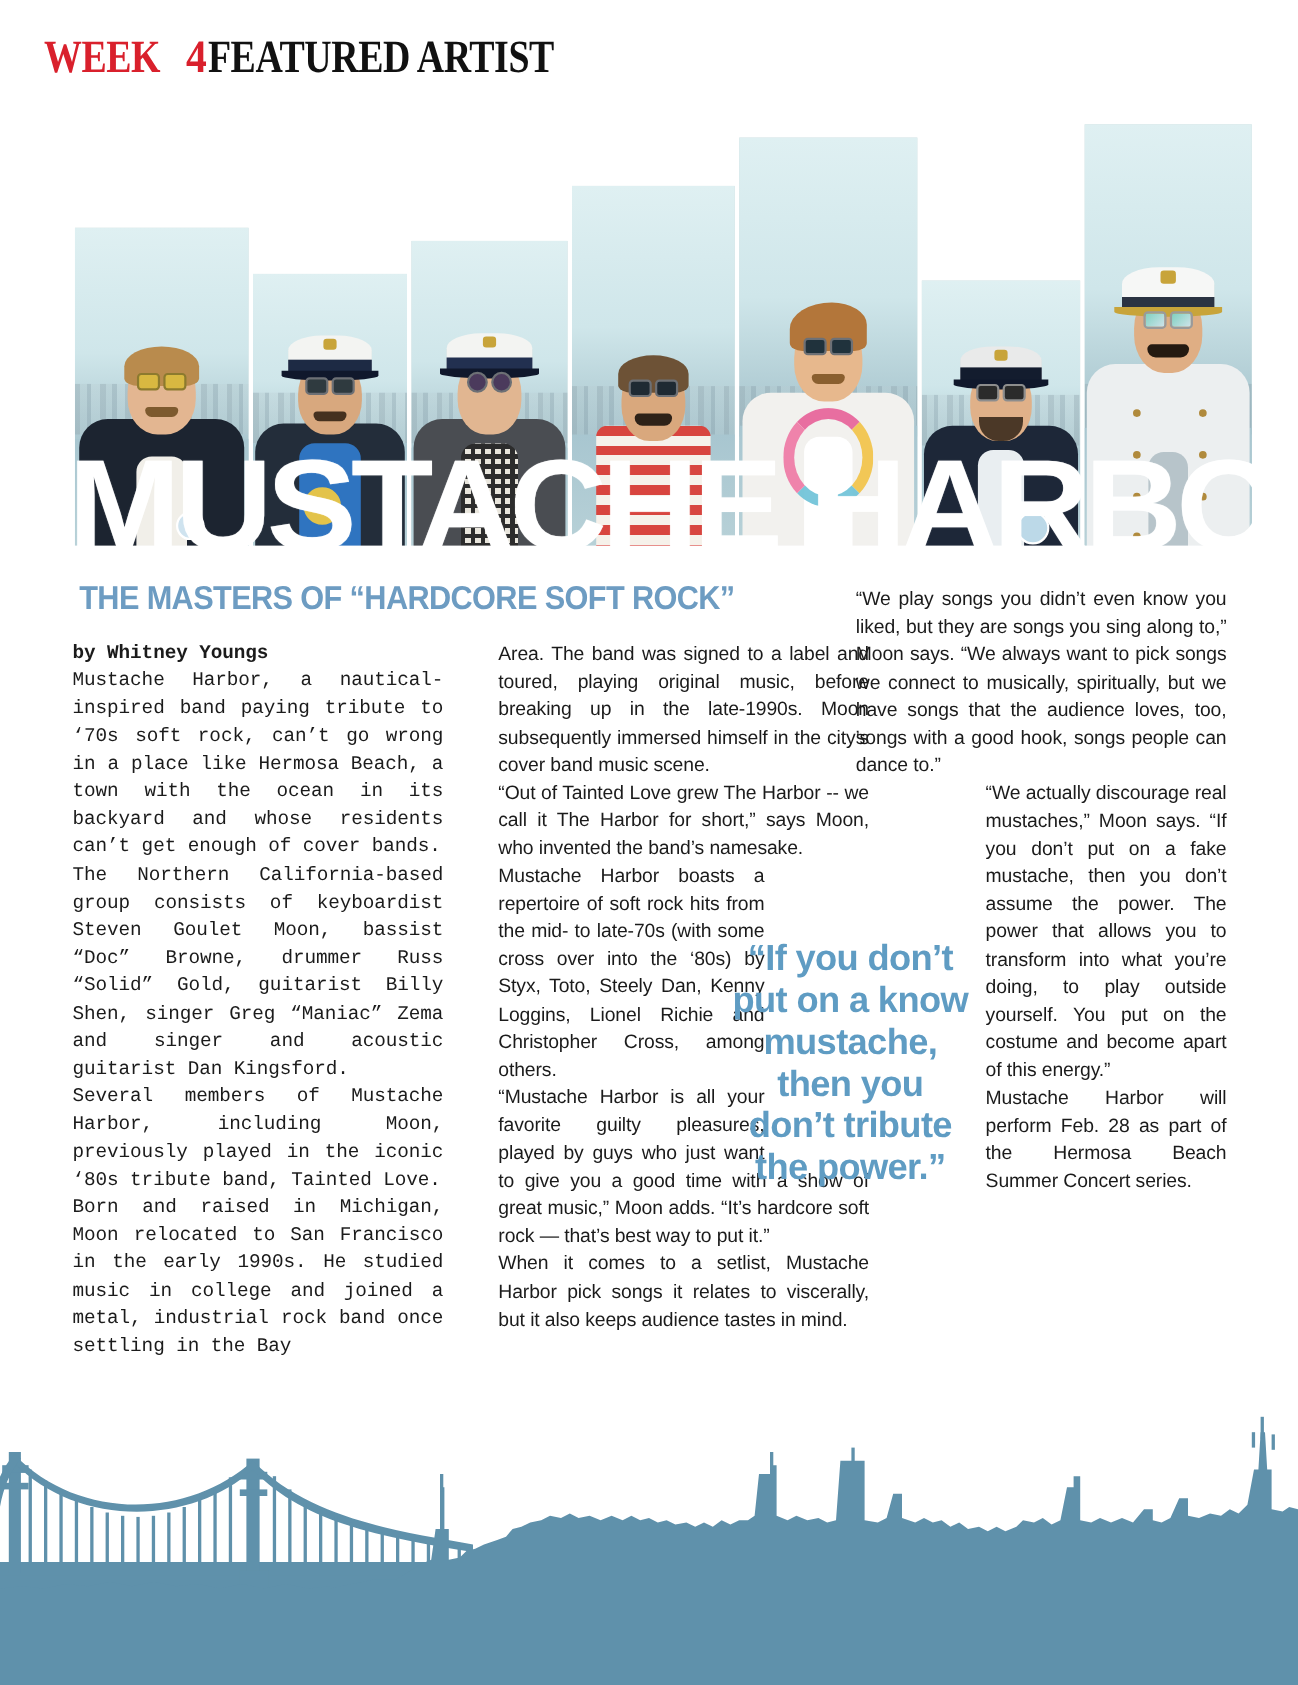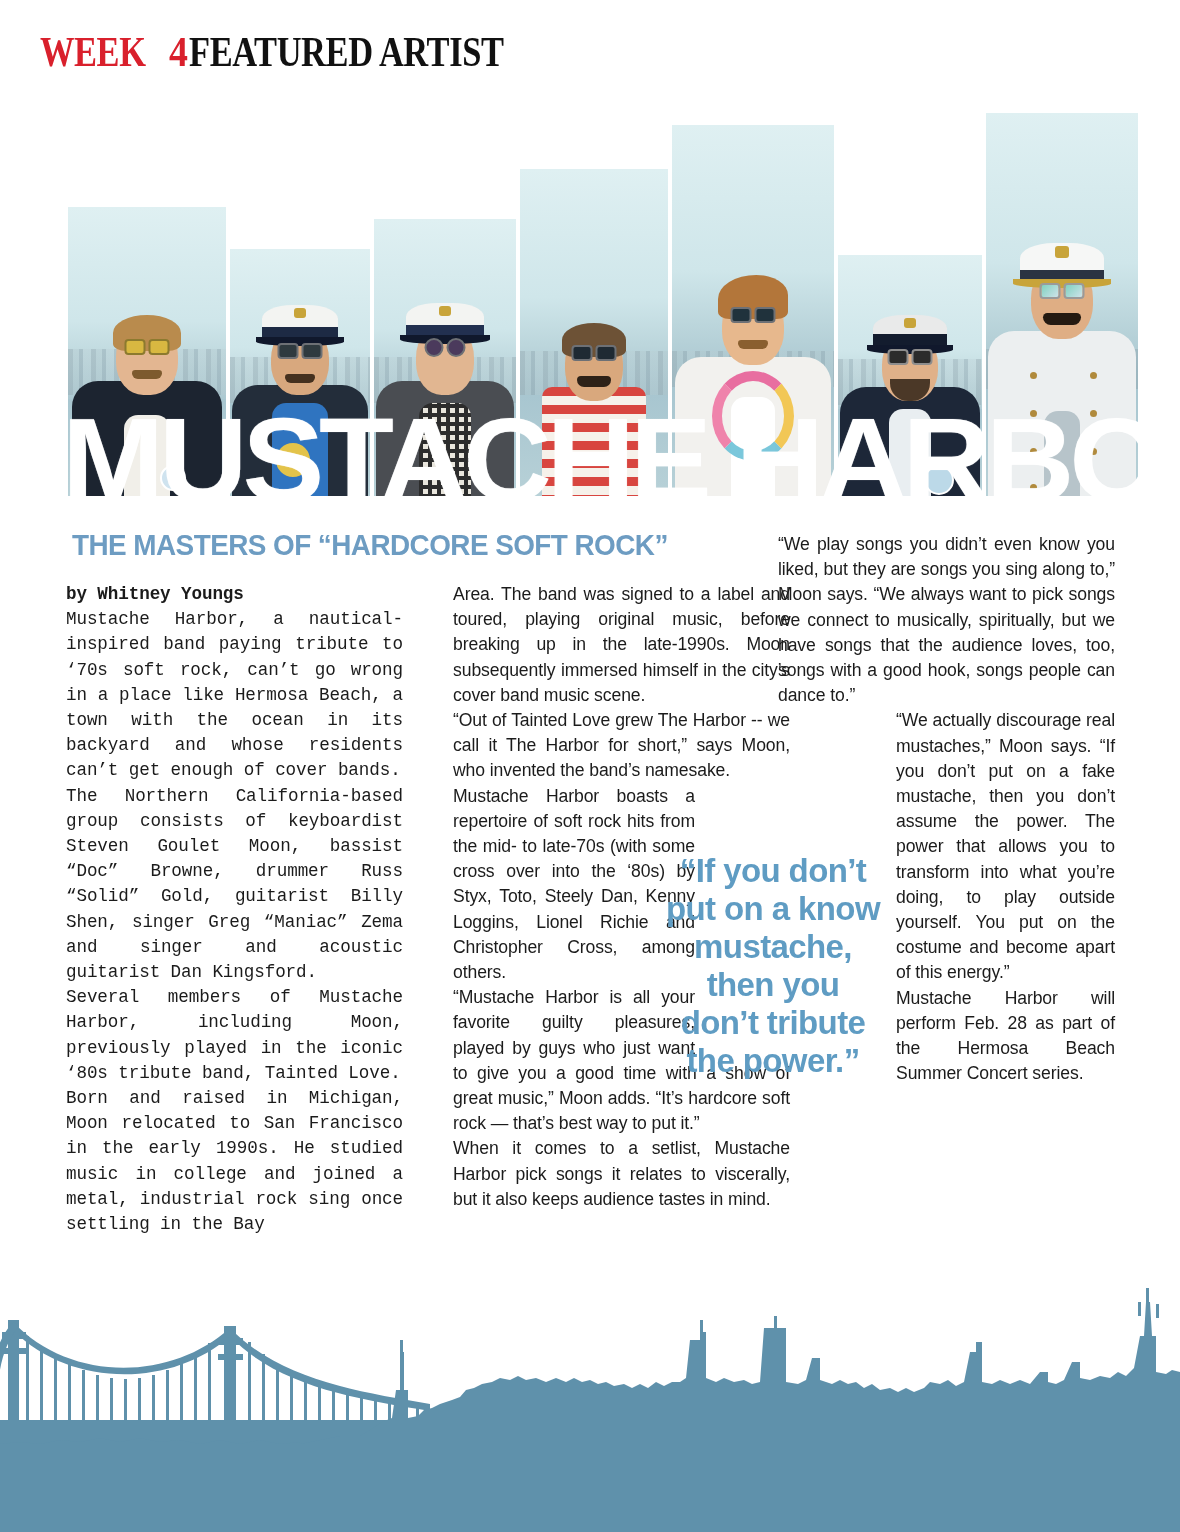--- a/index.html
+++ b/index.html
@@ -320,21 +320,21 @@
   </div>
   <div class="masthead-base"></div>
 
   <div class="subtitle">THE MASTERS OF “HARDCORE SOFT ROCK”</div>
 
   <div class="col" id="col1">
     <p class="byline">by Whitney Youngs</p>
     <p>Mustache Harbor, a nautical-inspired band paying tribute to ‘70s soft rock, can’t go wrong in a place like Hermosa Beach, a town with the ocean in its backyard and whose residents can’t get enough of cover bands.</p>
     <p>The Northern California-based group consists of keyboardist Steven Goulet Moon, bassist “Doc” Browne, drummer Russ “Solid” Gold, guitarist Billy Shen, singer Greg “Maniac” Zema and singer and acoustic guitarist Dan Kingsford.</p>
     <p>Several members of Mustache Harbor, including Moon, previously played in the iconic ‘80s tribute band, Tainted Love.</p>
-    <p>Born and raised in Michigan, Moon relocated to San Francisco in the early 1990s. He studied music in college and joined a metal, industrial rock sing once settling in the Bay</p>
+    <p>Born and raised in Michigan, Moon relocated to San Francisco in the early 1990s. He studied music in college and joined a metal, industrial rock band once settling in the Bay</p>
   </div>
 
   <div class="col" id="col2">
     <p>Area. The band was signed to a label and toured, playing original music, before breaking up in the late-1990s. Moon subsequently immersed himself in the city’s cover band music scene.</p>
     <p>“Out of Tainted Love grew The Harbor -- we call it The Harbor for short,” says Moon, who invented the band’s namesake.</p>
     <div class="cut-right" style="height:272px;"></div>
     <p>Mustache Harbor boasts a repertoire of soft rock hits from the mid- to late-70s (with some cross over into the ‘80s) by Styx, Toto, Steely Dan, Kenny Loggins, Lionel Richie and Christopher Cross, among others.</p>
     <p>“Mustache Harbor is all your favorite guilty pleasures, played by guys who just want to give you a good time with a show of great music,” Moon adds. “It’s hardcore soft rock — that’s best way to put it.”</p>
     <p>When it comes to a setlist, Mustache Harbor pick songs it relates to viscerally, but it also keeps audience tastes in mind.</p>
   </div>

